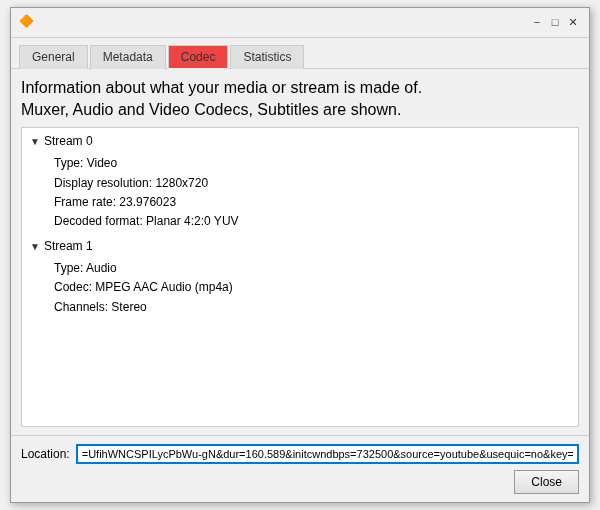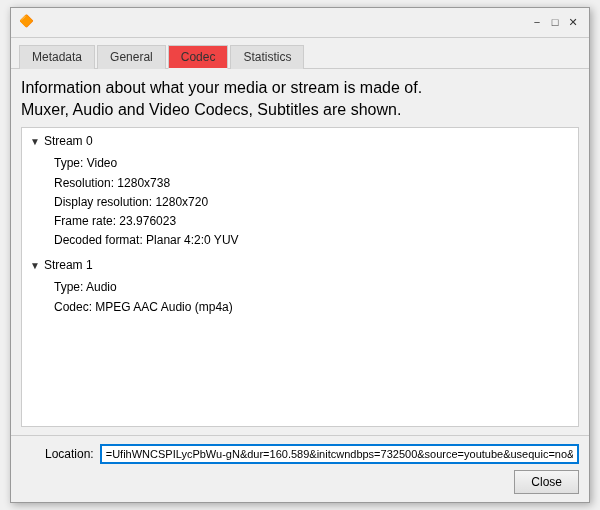--- a/index.html
+++ b/index.html
@@ -139,21 +139,20 @@
     }
     .location-row {
       display: flex;
       align-items: center;
       gap: 6px;
     }
     .location-label {
       font-size: 12px;
       color: #000;
       white-space: nowrap;
-      margin-left: 24px;
     }
     .location-input {
       flex: 1;
       border: 2px solid #0078d7;
       font-size: 11px;
       padding: 2px 4px;
       color: #000;
       background: #fff;
       overflow: hidden;
       white-space: nowrap;
@@ -181,55 +180,55 @@
       <span class="vlc-icon">🔶</span>
     </div>
     <div class="title-bar-buttons">
       <button class="title-btn">−</button>
       <button class="title-btn">□</button>
       <button class="title-btn">✕</button>
     </div>
   </div>
 
   <div class="tabs-bar">
+    <div class="tab">General</div>
     <div class="tab">Metadata</div>
-    <div class="tab">General</div>
     <div class="tab active">Codec</div>
     <div class="tab">Statistics</div>
   </div>
 
   <div class="content-area">
     <div class="description">
       <div>Information about what your media or stream is made of.</div>
       <div>Muxer, Audio and Video Codecs, Subtitles are shown.</div>
     </div>
     <div class="stream-box">
 
       <div class="stream-section">
         <div class="stream-header">
           <span class="chevron">▼</span>
           <span>Stream 0</span>
         </div>
         <div class="stream-props">
           <div class="stream-prop">Type: Video</div>
-          <div class="stream-prop">Resolution: 1280x738</div>
           <div class="stream-prop">Display resolution: 1280x720</div>
           <div class="stream-prop">Frame rate: 23.976023</div>
           <div class="stream-prop">Decoded format: Planar 4:2:0 YUV</div>
         </div>
       </div>
 
       <div class="stream-section">
         <div class="stream-header">
           <span class="chevron">▼</span>
           <span>Stream 1</span>
         </div>
         <div class="stream-props">
           <div class="stream-prop">Type: Audio</div>
           <div class="stream-prop">Codec: MPEG AAC Audio (mp4a)</div>
+          <div class="stream-prop">Channels: Stereo</div>
         </div>
       </div>
     </div>
   </div>
 
   <div class="footer">
     <div class="location-row">
       <span class="location-label">Location:</span>
       <input class="location-input" type="text" readonly="" value="=UfihWNCSPILycPbWu-gN&amp;dur=160.589&amp;initcwndbps=732500&amp;source=youtube&amp;usequic=no&amp;key=yt6" style="">
     </div>

